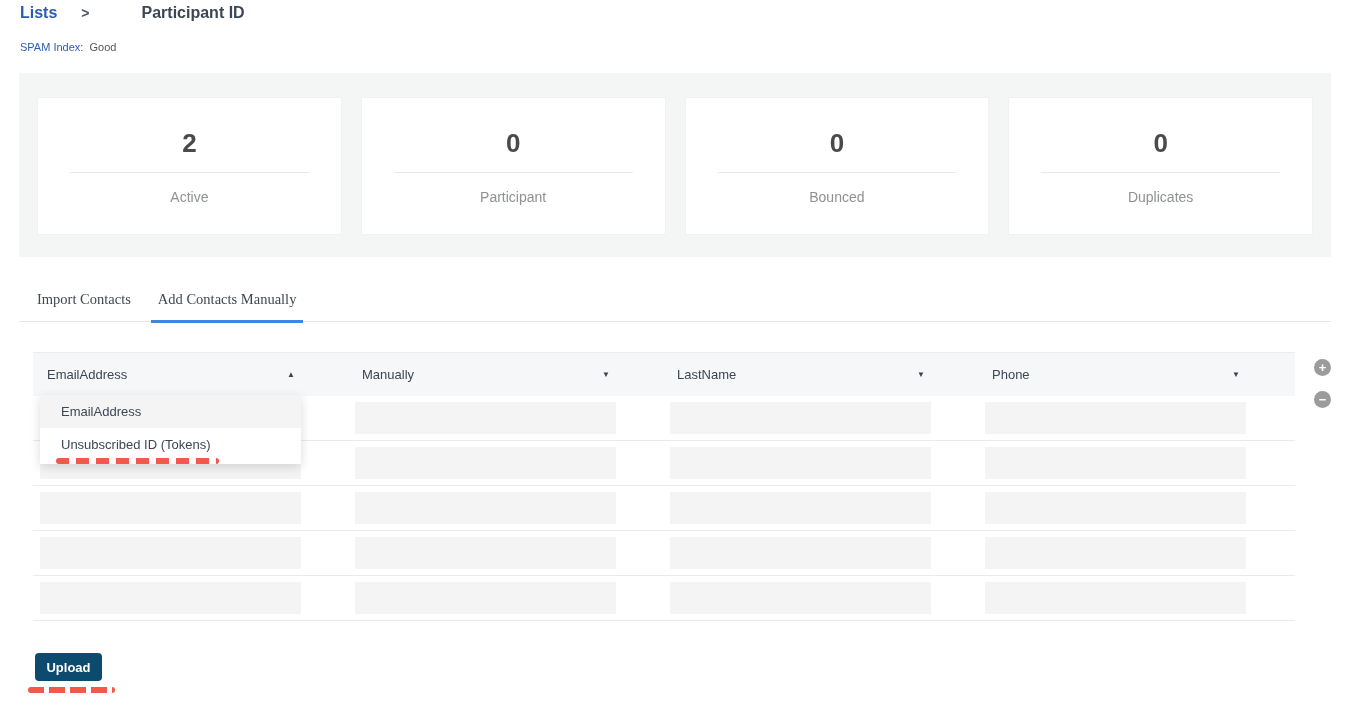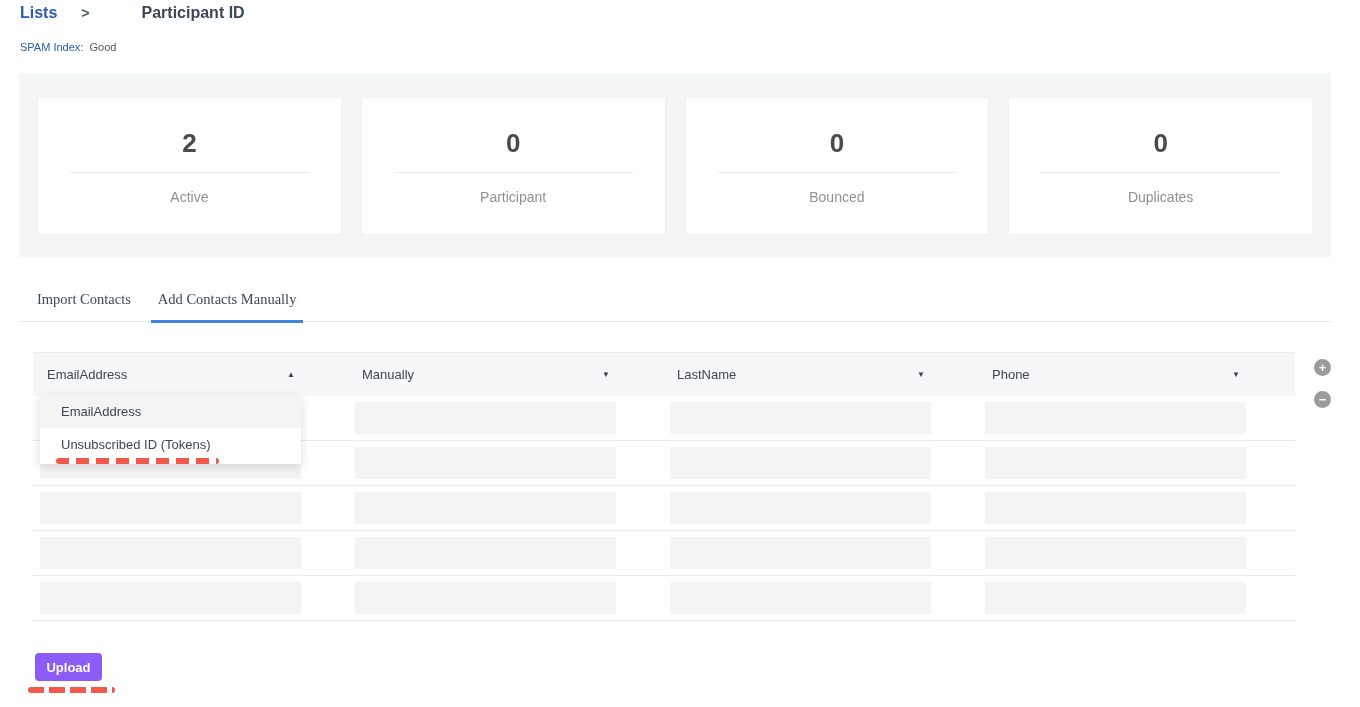--- a/index.html
+++ b/index.html
@@ -64,21 +64,21 @@
 
   
   .row-controls { position: absolute; left: 1314px; top: 359px; display: flex;
     flex-direction: column; gap: 15px; }
   .circle-btn { width: 17px; height: 17px; border-radius: 50%; background: #9b9b9b;
     color: #ffffff; border: none; font-size: 13px; line-height: 15px; text-align: center;
     cursor: pointer; padding: 0; font-weight: 700; }
 
   
   .upload-btn { position: absolute; left: 35px; top: 653px; width: 67px; height: 28px;
-    background: #8b5cf6; color: #ffffff; border: none; border-radius: 4px;
+    background: #0c4a6e; color: #ffffff; border: none; border-radius: 4px;
     font-size: 13px; font-weight: 700; font-family: "Liberation Sans", sans-serif; cursor: pointer; }
 </style>
 </head>
 <body>
 
 <div class="breadcrumb">
   <a>Lists</a>
   <span class="crumb-sep">&gt;</span>
   <span class="crumb-current">Participant ID</span>
 </div>

